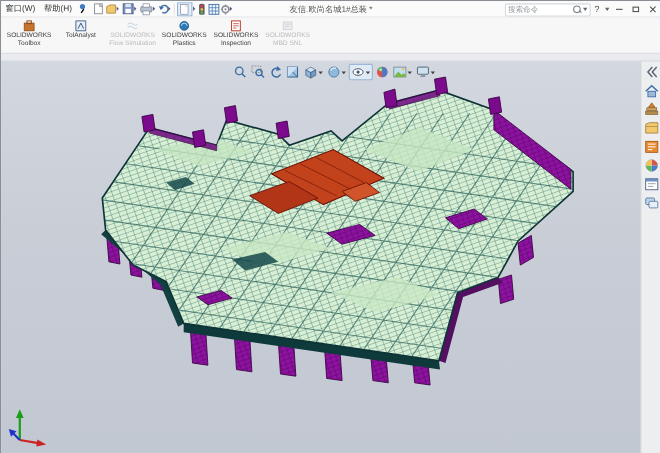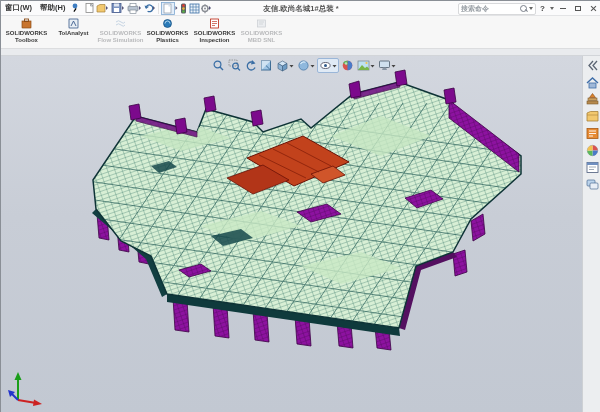--- a/index.html
+++ b/index.html
@@ -1,19 +1,19 @@
 <!DOCTYPE html>
 <html><head>
 <meta charset="utf-8">
 <style>
   * { margin:0; padding:0; box-sizing:border-box; }
   html,body { width:600px; height:412px; overflow:hidden;
     font-family:"Liberation Sans", sans-serif; }
   .app { position:relative; width:600px; height:412px; background:#f2f3f4;
-    border:1px solid #8a8f96;font-weight:bold; }
+    border:1px solid #8a8f96; }
 
   
   .titlebar { position:absolute; left:0; top:0; width:600px; height:15px;
     background:#fbfbfc; border-bottom:1px solid #e3e4e6; display:flex;
     align-items:center; font-size:7.5px; color:#333; }
   .menu-item { padding:0 4px; cursor:default; }
   .pin { width:12px; height:12px; display:inline-block; }
   .qat { display:flex; align-items:center; margin-left:2px; }
   .apptitle { position:absolute; left:0; right:0; top:0; height:25px;
     text-align:center; line-height:15px; font-size:7.5px; color:#555;

